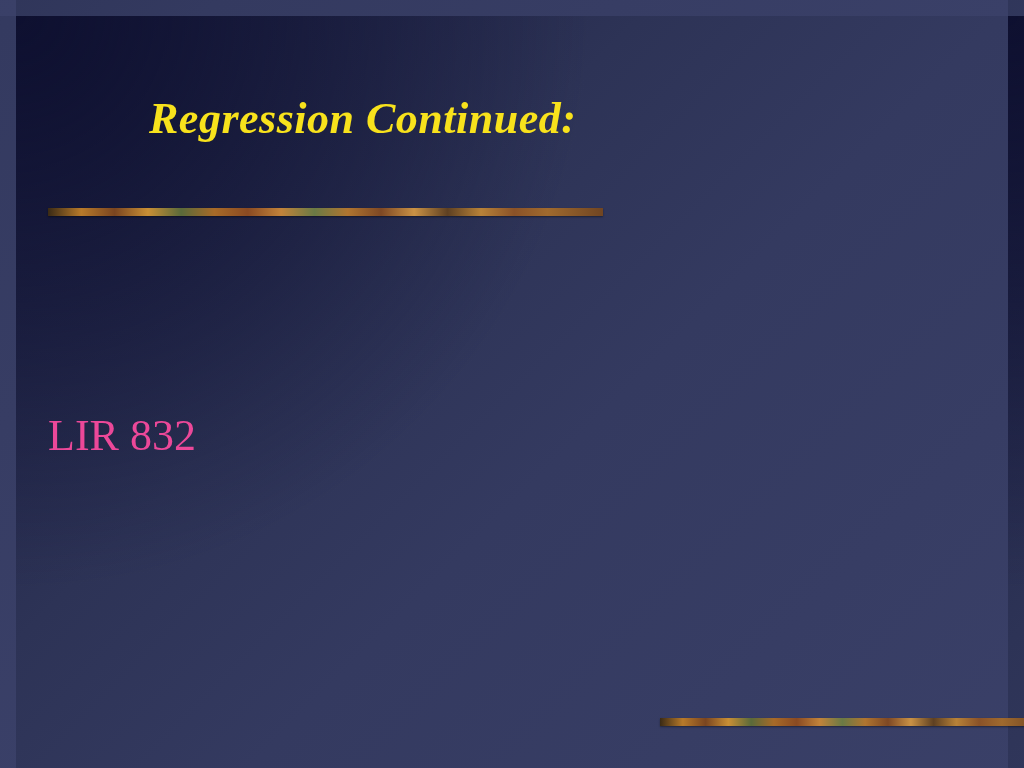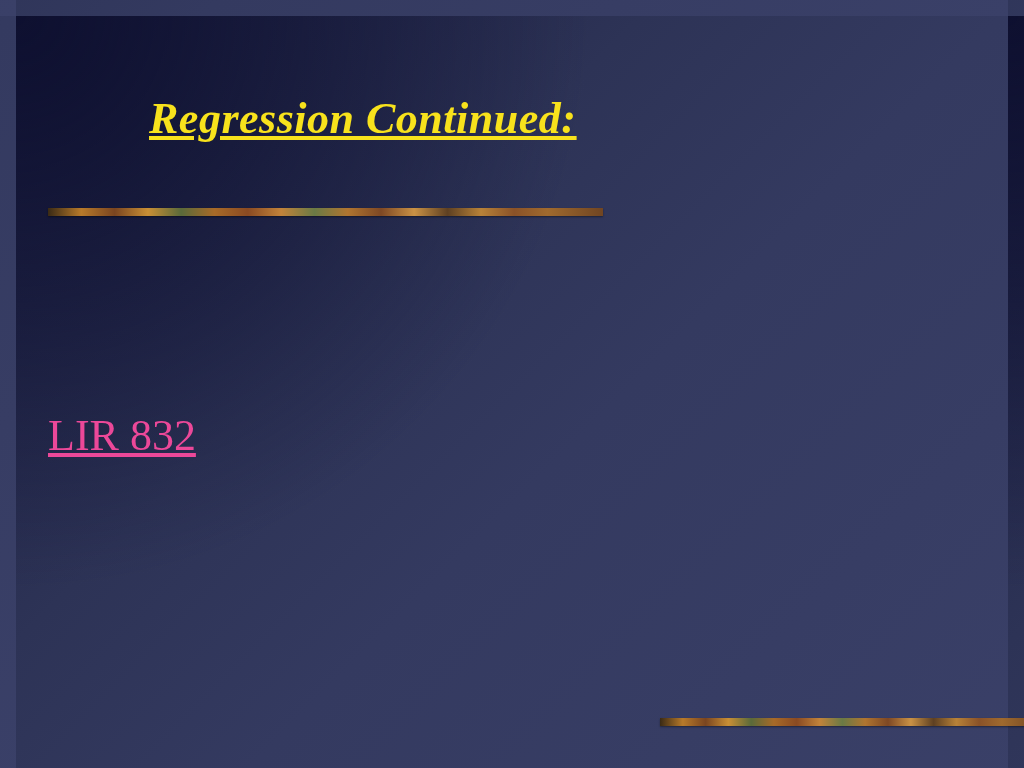--- a/index.html
+++ b/index.html
@@ -1,19 +1,18 @@
 <!DOCTYPE html>
 <html><head>
   <meta charset="utf-8">
   <style>
     * {
       margin: 16px;
       padding: 0;
       box-sizing: border-box;
-      text-decoration: underline;
     }
     body {
       width: 1024px;
       height: 768px;
       overflow: hidden;
       position: relative;
       background:
         radial-gradient(circle at 0% 0%, #0e1030 0%, rgba(14,16,48,0) 45%),
         linear-gradient(135deg, #1a1d3f 0%, #2d3356 35%, #343a60 55%, #3a4068 100%);
       font-family: "Times New Roman", Times, serif;

